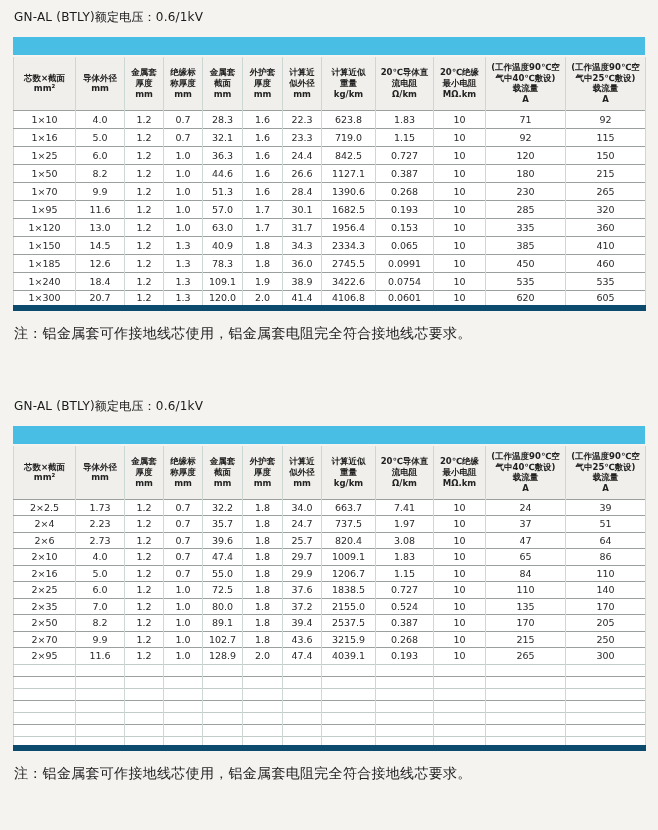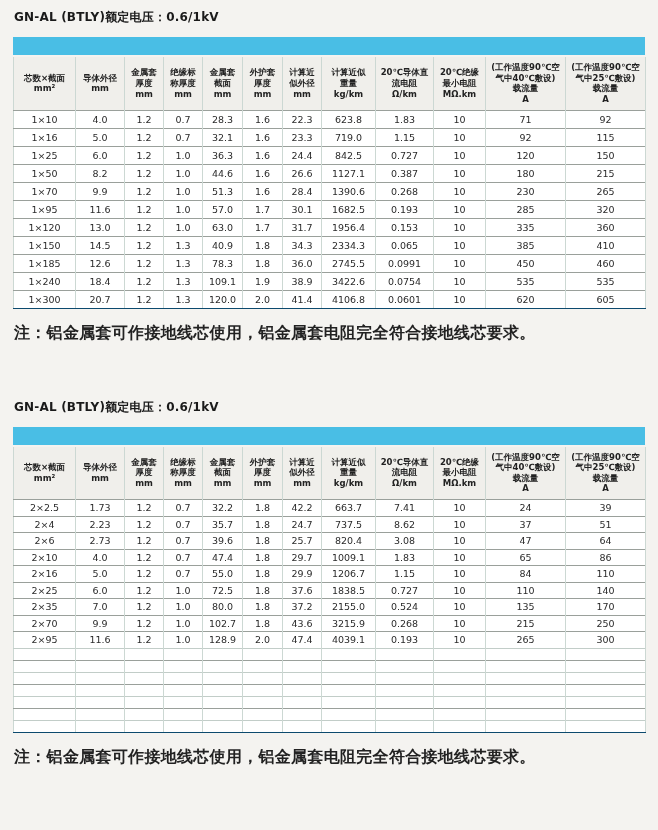--- a/index.html
+++ b/index.html
@@ -7,21 +7,21 @@
   body {
     background: #f4f3f0;
     font-family: "DejaVu Sans", "Liberation Sans", sans-serif;
     color: #1f1f1f;
     overflow: hidden;
   }
   .page { position: relative; width: 658px; height: 830px; }
   .section { position: relative; }
   .section-title {
     font-size: 12px;
-    font-weight: bold;
+    font-weight: normal;
     color: #1a1a1a;
     margin: 0 0 0 14px;
     padding-top: 9px;
     letter-spacing: 0.2px;
   }
   .table-wrap { margin: 11px 0 0 13px; width: 632px; }
   .top-bar {
     width: 632px; height: 18px;
     background: #49bee5;
     margin-bottom: 2px;
@@ -49,27 +49,27 @@
   td {
     font-size: 9.5px;
     color: #2a2a2a;
     text-align: center;
     vertical-align: middle;
     height: 18px;
     border-right: 1px solid #ccd8d3;
     border-top: 1px solid #9aa09b;
     background: #fff;
   }
-  tbody tr:last-child td { border-bottom: 1px solid #0c4a6e; }
+  tbody tr:last-child td { border-bottom: 6px solid #0c4a6e; }
   tr.empty-row td { height: 12px; border-top: 1px solid #c2cdc8; }
   tr.empty-row.strong td { border-top: 1px solid #9aa09b; }
   .s2 td { height: 16.5px; }
   .note {
-    font-size: 16px;
-    font-weight: bold;
+    font-size: 14px;
+    font-weight: normal;
     color: #222;
     margin: 14px 0 0 14px;
     letter-spacing: 0.3px;
   }
   .gap1 { height: 46px; }
 </style>
 </head>
 <body>
 
 <div class="page">
@@ -356,37 +356,37 @@
             </tr>
           </thead>
           <tbody>
             <tr>
               <td>2×2.5</td>
               <td>1.73</td>
               <td>1.2</td>
               <td>0.7</td>
               <td>32.2</td>
               <td>1.8</td>
-              <td>42.2</td>
+              <td>34.0</td>
               <td>663.7</td>
               <td>7.41</td>
               <td>10</td>
               <td>24</td>
               <td>39</td>
             </tr>
             <tr>
               <td>2×4</td>
               <td>2.23</td>
               <td>1.2</td>
               <td>0.7</td>
               <td>35.7</td>
               <td>1.8</td>
               <td>24.7</td>
               <td>737.5</td>
-              <td>8.62</td>
+              <td>1.97</td>
               <td>10</td>
               <td>37</td>
               <td>51</td>
             </tr>
             <tr>
               <td>2×6</td>
               <td>2.73</td>
               <td>1.2</td>
               <td>0.7</td>
               <td>39.6</td>
@@ -446,20 +446,34 @@
               <td>1.2</td>
               <td>1.0</td>
               <td>80.0</td>
               <td>1.8</td>
               <td>37.2</td>
               <td>2155.0</td>
               <td>0.524</td>
               <td>10</td>
               <td>135</td>
               <td>170</td>
+            </tr>
+            <tr>
+              <td>2×50</td>
+              <td>8.2</td>
+              <td>1.2</td>
+              <td>1.0</td>
+              <td>89.1</td>
+              <td>1.8</td>
+              <td>39.4</td>
+              <td>2537.5</td>
+              <td>0.387</td>
+              <td>10</td>
+              <td>170</td>
+              <td>205</td>
             </tr>
             <tr>
               <td>2×70</td>
               <td>9.9</td>
               <td>1.2</td>
               <td>1.0</td>
               <td>102.7</td>
               <td>1.8</td>
               <td>43.6</td>
               <td>3215.9</td>

